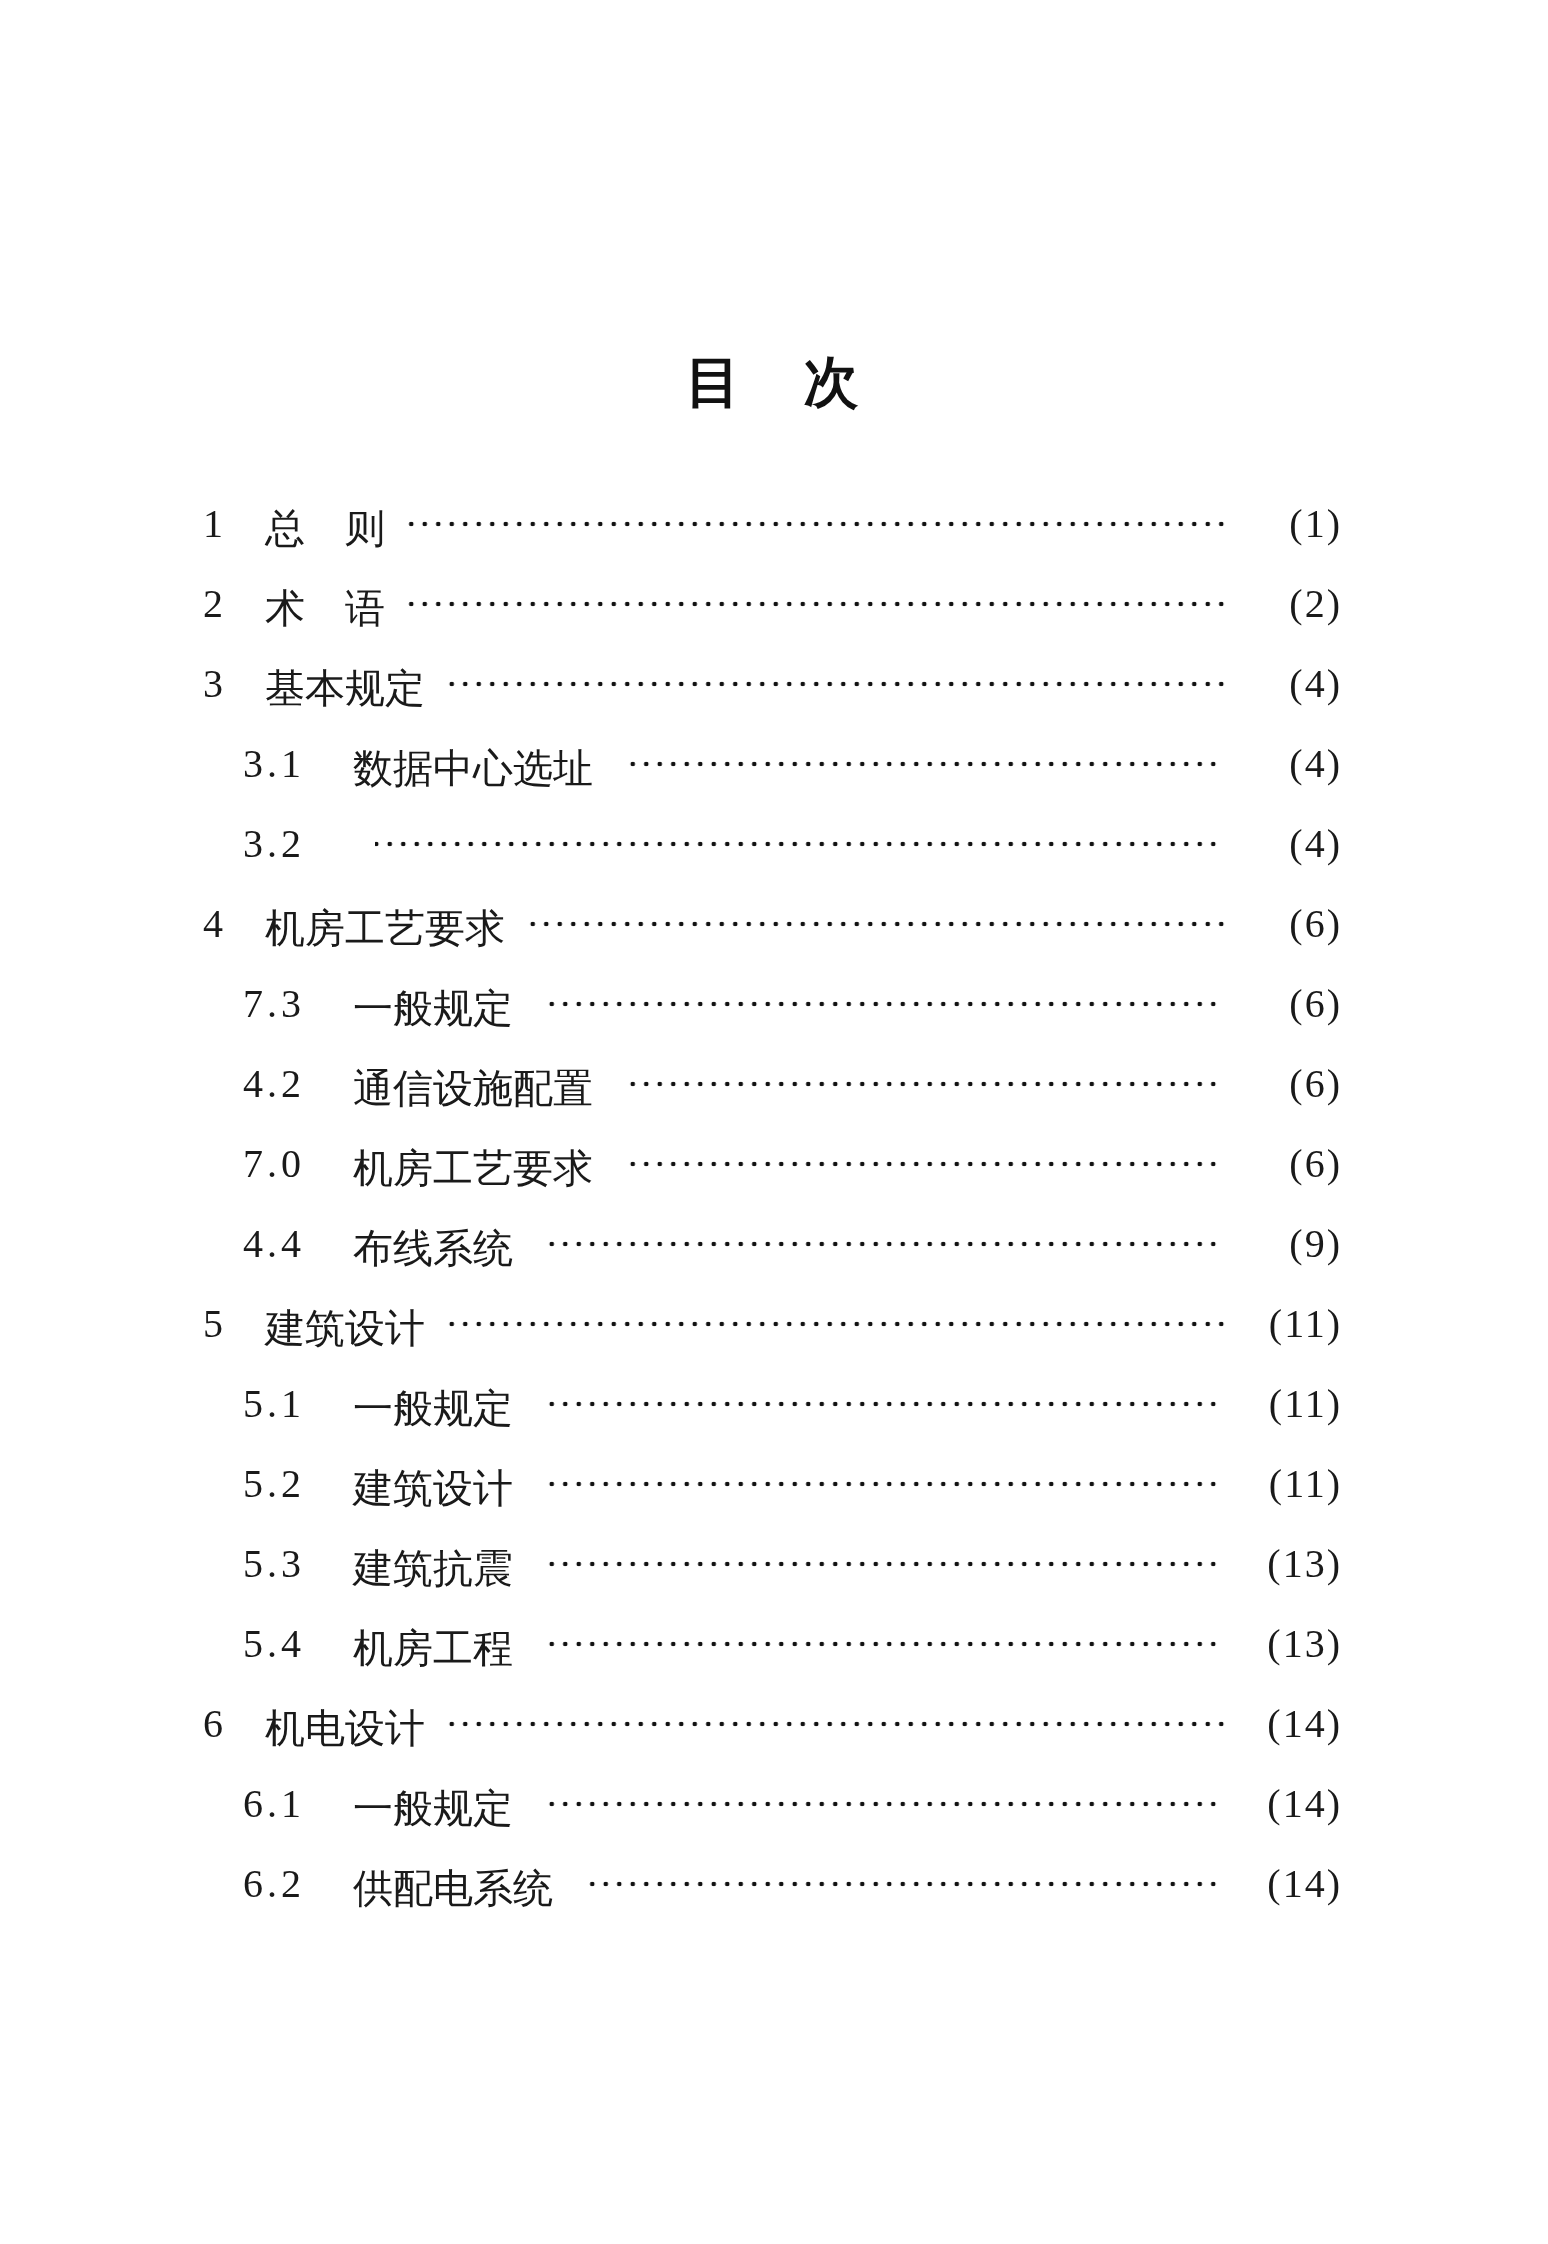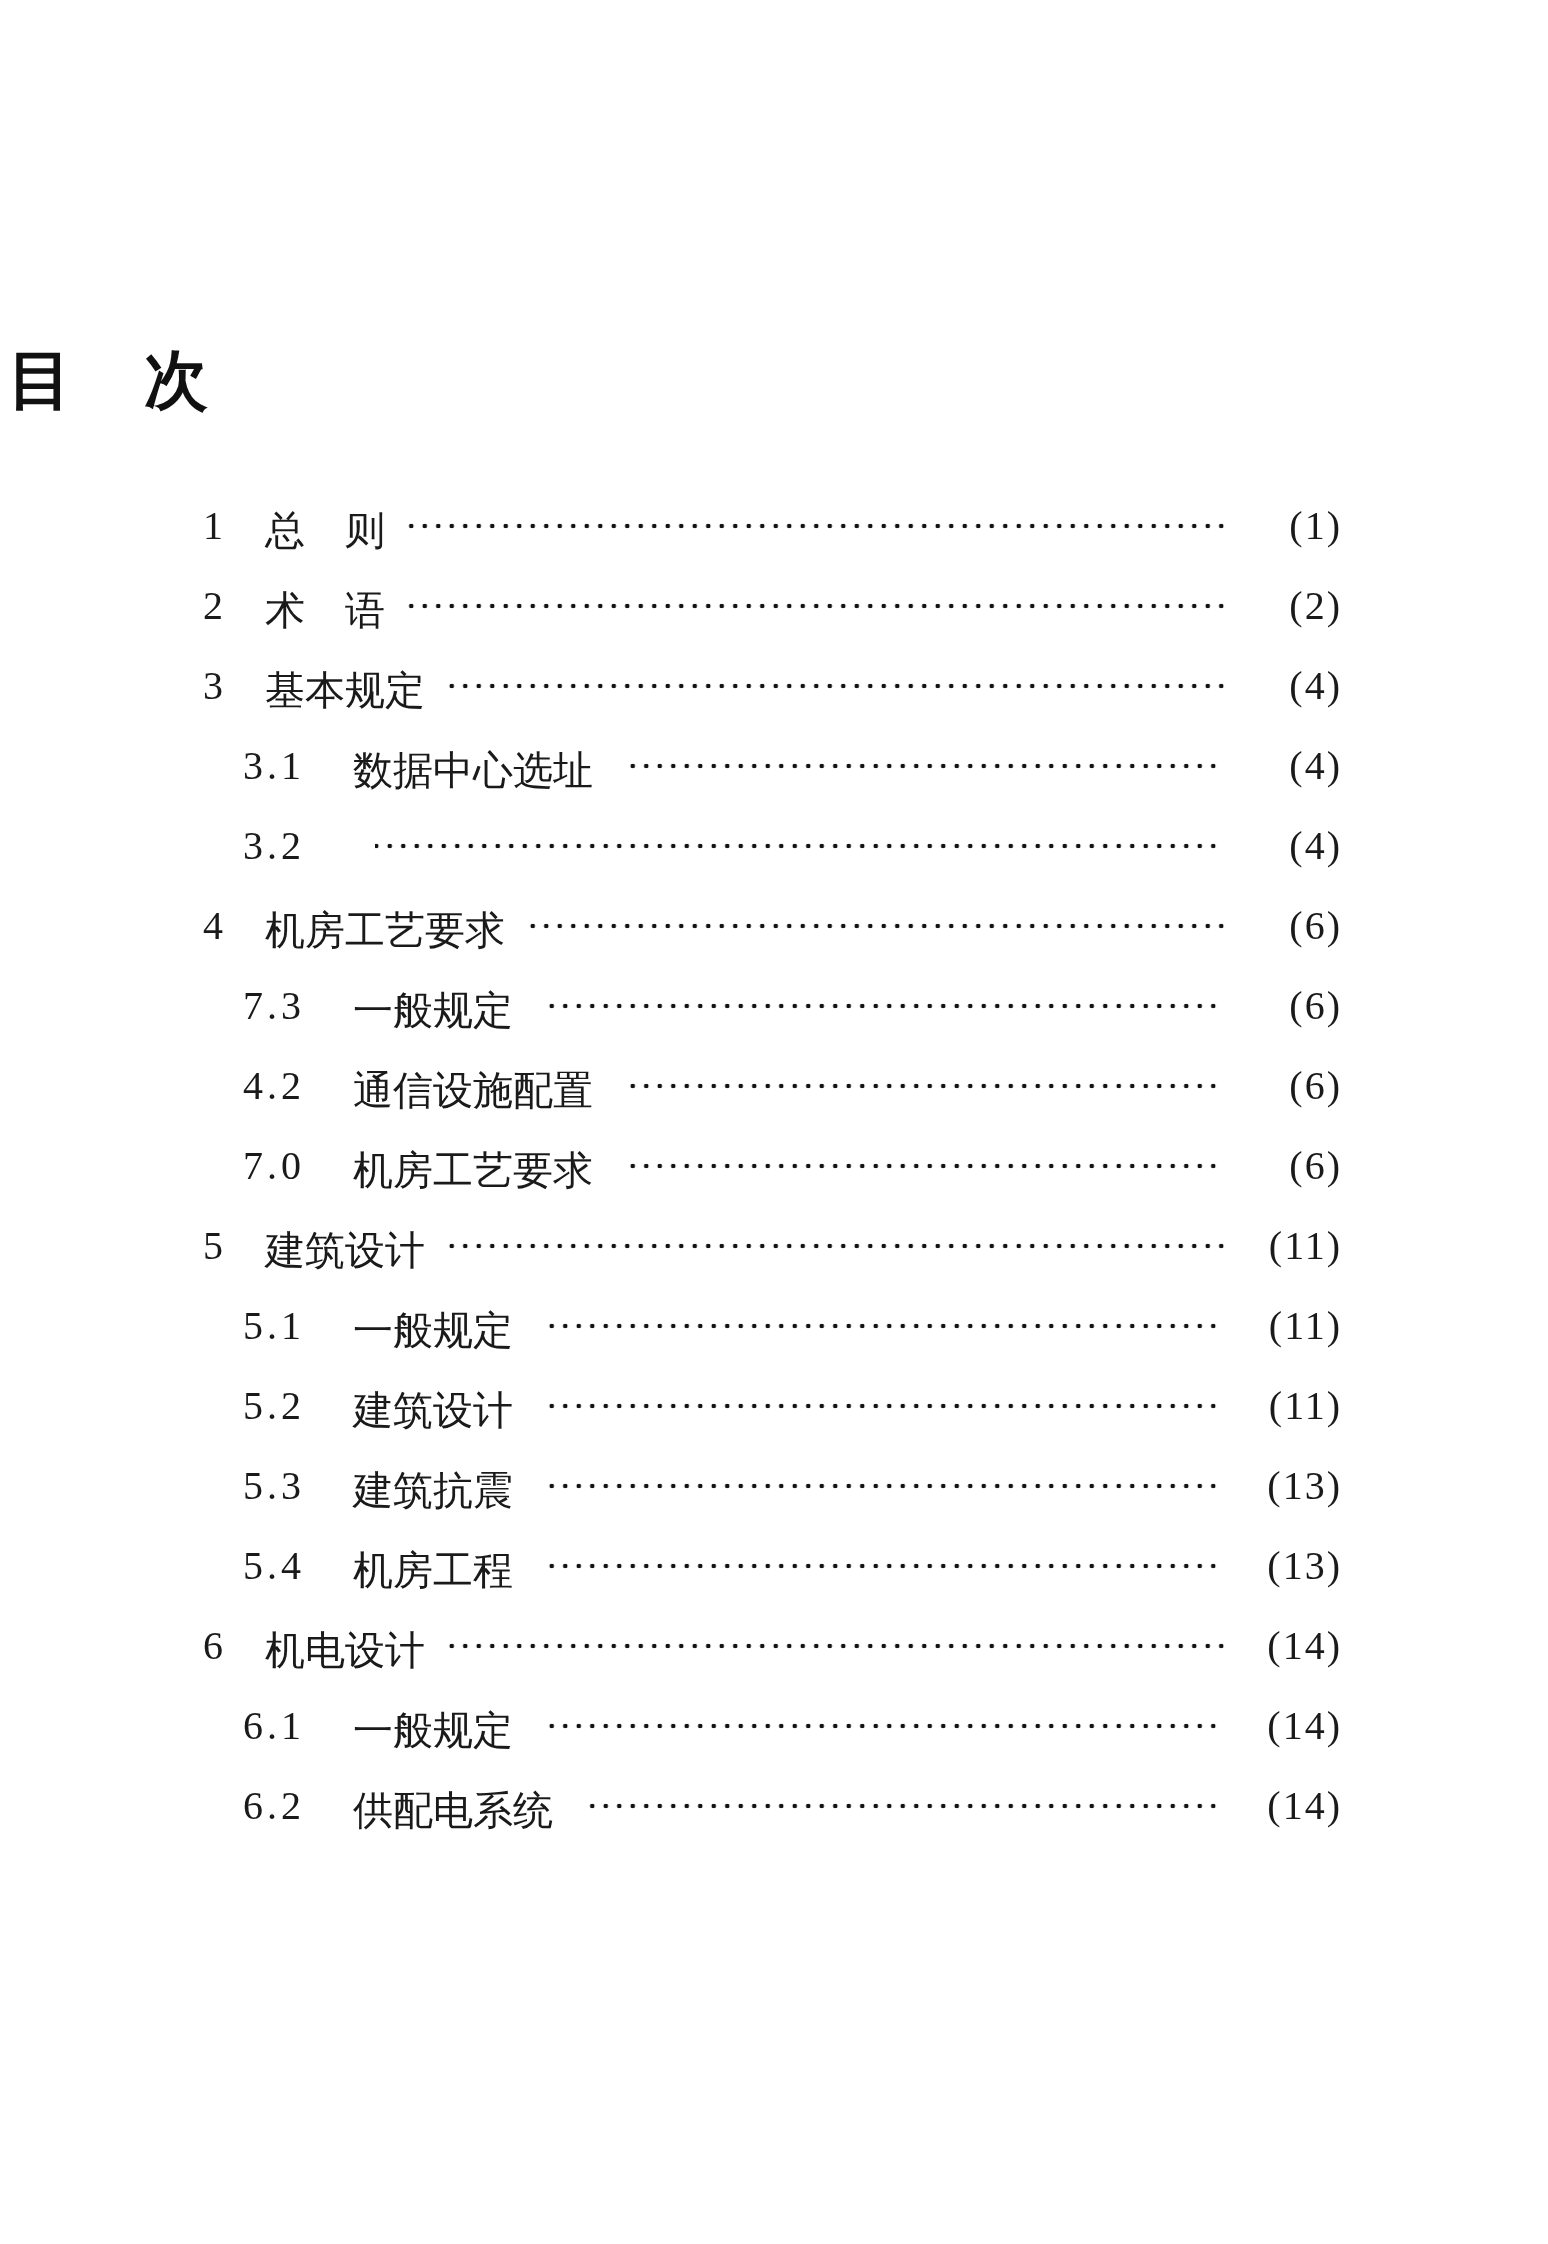--- a/index.html
+++ b/index.html
@@ -5,26 +5,26 @@
   html, body { margin: 0; padding: 0; }
   body {
     width: 1548px;
     height: 2244px;
     background: #ffffff;
     color: #1a1a1a;
     font-family: "Liberation Serif", "DejaVu Serif", serif;
     overflow: hidden;
   }
   .doc-title {
-    margin: 8px;
+    margin: 15px;
     padding-top: 340px;
-    text-align: left;
+    text-align: center;
     font-family: "DejaVu Sans", "Liberation Sans", sans-serif;
     font-weight: bold;
-    font-size: 64px;
+    font-size: 55px;
     line-height: 1;
     color: #111111;
     letter-spacing: 4px;
   }
   .toc {
     margin-top: 74px;
   }
   .toc-row {
     display: flex;
     align-items: center;
@@ -116,20 +116,26 @@
     <span class="toc-label">通信设施配置</span>
     <span class="dot-leader"></span>
     <span class="toc-page">(6)</span>
   </div>
     <div class="toc-row lvl2">
     <span class="toc-num">7.0</span>
     <span class="toc-label">机房工艺要求</span>
     <span class="dot-leader"></span>
     <span class="toc-page">(6)</span>
   </div>
+    <div class="toc-row lvl2">
+    <span class="toc-num">4.4</span>
+    <span class="toc-label">布线系统</span>
+    <span class="dot-leader"></span>
+    <span class="toc-page">(9)</span>
+  </div>
     <div class="toc-row lvl1">
     <span class="toc-num">5</span>
     <span class="toc-label">建筑设计</span>
     <span class="dot-leader"></span>
     <span class="toc-page">(11)</span>
   </div>
     <div class="toc-row lvl2">
     <span class="toc-num">5.1</span>
     <span class="toc-label">一般规定</span>
     <span class="dot-leader"></span>

